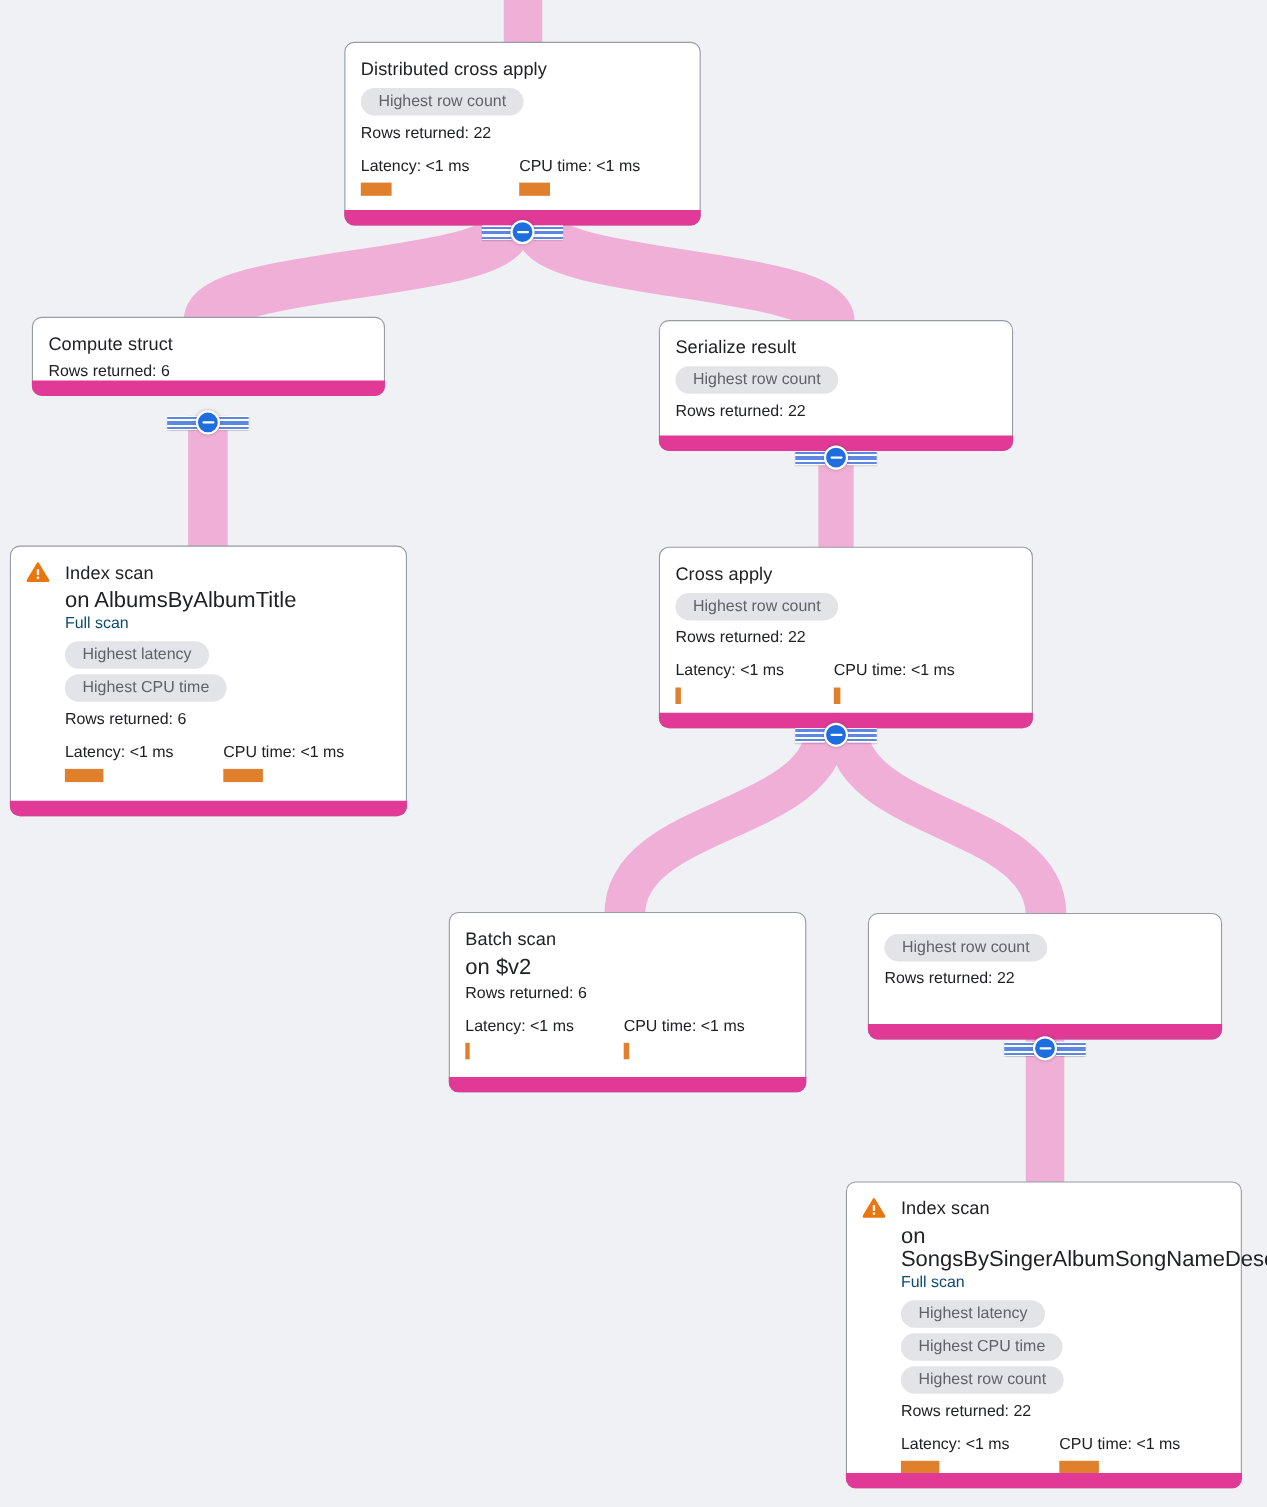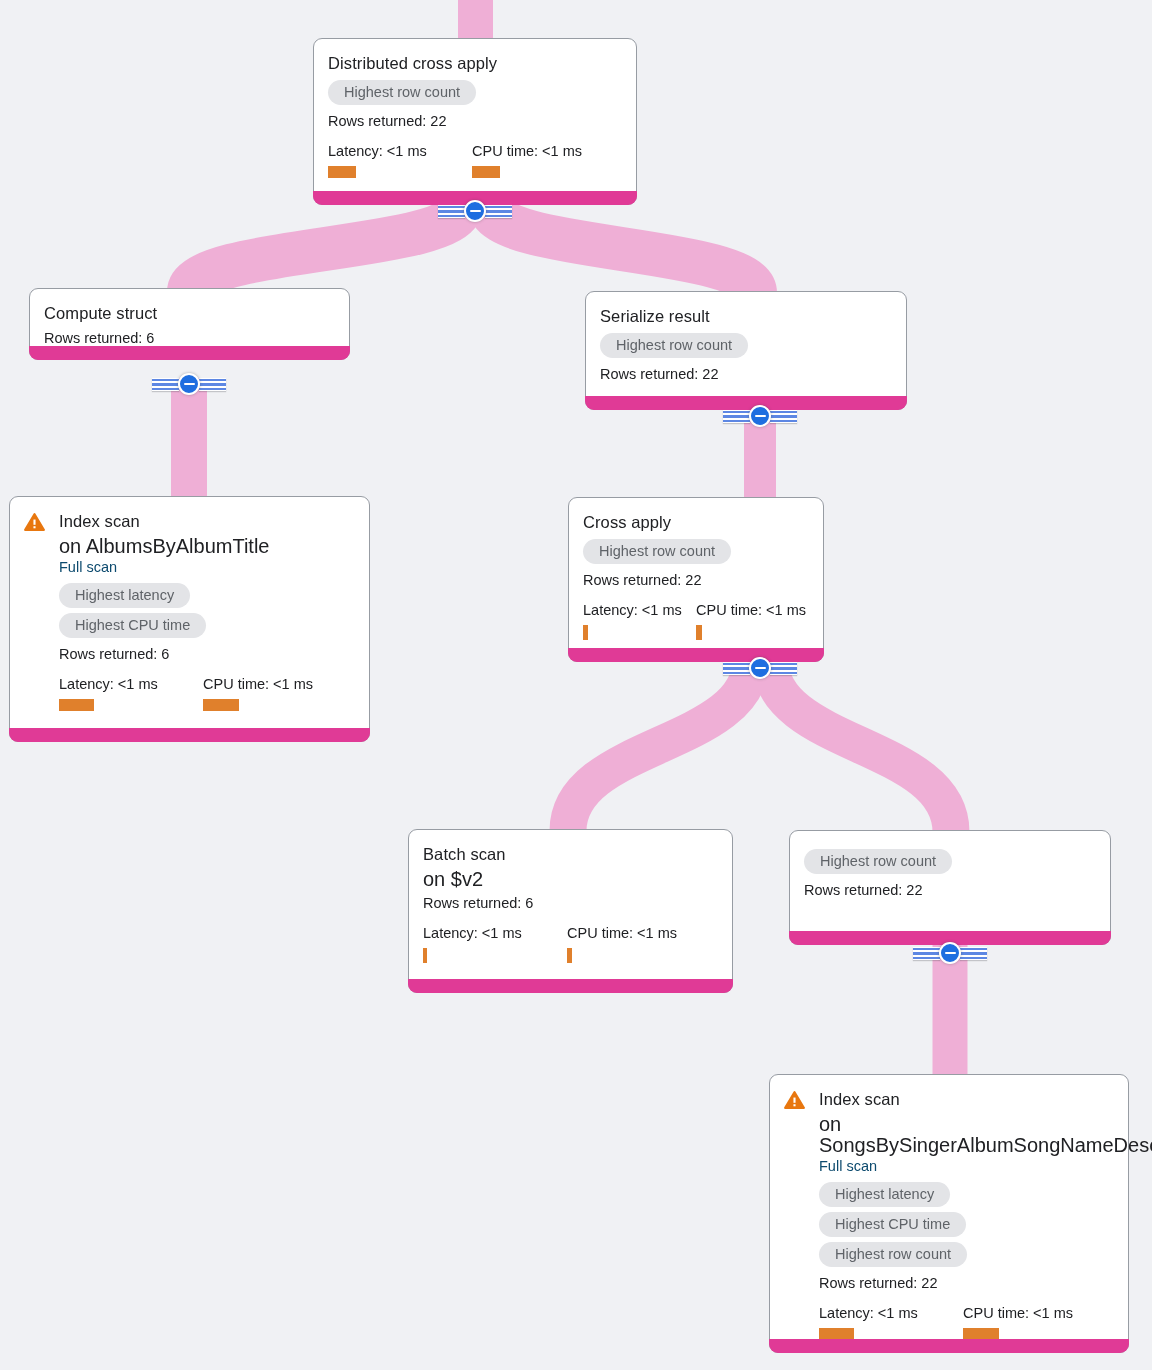--- a/index.html
+++ b/index.html
@@ -26,21 +26,21 @@
     padding: 13px 14px 22px 14px;
     cursor: pointer;
   }
   .accent {
     position: absolute;
     left: -1px; right: -1px; bottom: -1px;
     height: 14px;
     background: #e03a96;
     border-radius: 0 0 9px 9px;
   }
-  .head { display: flex; align-items: center; gap: 14px; }
+  .head { display: flex; gap: 14px; }
   .warn { width: 21px; height: 20px; flex: 0 0 auto; display: inline-flex; }
   .title {
     font-size: 16.5px;
     line-height: 23px;
     font-weight: 500;
     color: #202124;
     letter-spacing: 0.1px;
   }
   .content.ind { padding-left: 35px; }
   .sub { font-size: 20px; line-height: 21px; color: #202124; margin-top: 3px; }
@@ -136,21 +136,21 @@
     </section>
   <section class="node" style="left:29px;top:288px;width:321px;height:72px">
       <div class="head">
         <div class="title">Compute struct</div>
       </div>
       <div class="content">
         <div class="rows">Rows returned: 6</div>
       </div>
       <div class="accent"></div>
     </section>
-  <section class="node" style="left:585px;top:291px;width:322px;height:119px">
+  <section class="node" style="left:599px;top:291px;width:322px;height:119px">
       <div class="head">
         <div class="title">Serialize result</div>
       </div>
       <div class="content">
         <div class="badge">Highest row count</div>
         <div class="rows">Rows returned: 22</div>
       </div>
       <div class="accent"></div>
     </section>
   <section class="node" style="left:9px;top:496px;width:361px;height:246px">
@@ -176,21 +176,21 @@
             <div class="bar" style="width:35px;height:12px"></div>
           </div>
           <div class="metric">
             <div class="mlabel">CPU time: &lt;1 ms</div>
             <div class="bar" style="width:36px;height:12px"></div>
           </div>
         </div>
       </div>
       <div class="accent"></div>
     </section>
-  <section class="node" style="left:568px;top:497px;width:256px;height:165px">
+  <section class="node" style="left:599px;top:497px;width:340px;height:165px">
       <div class="head">
         <div class="title">Cross apply</div>
       </div>
       <div class="content">
         <div class="badge">Highest row count</div>
         <div class="rows">Rows returned: 22</div>
         <div class="metrics">
           <div class="metric">
             <div class="mlabel">Latency: &lt;1 ms</div>
             <div class="bar" style="width:5px;height:15px"></div>

